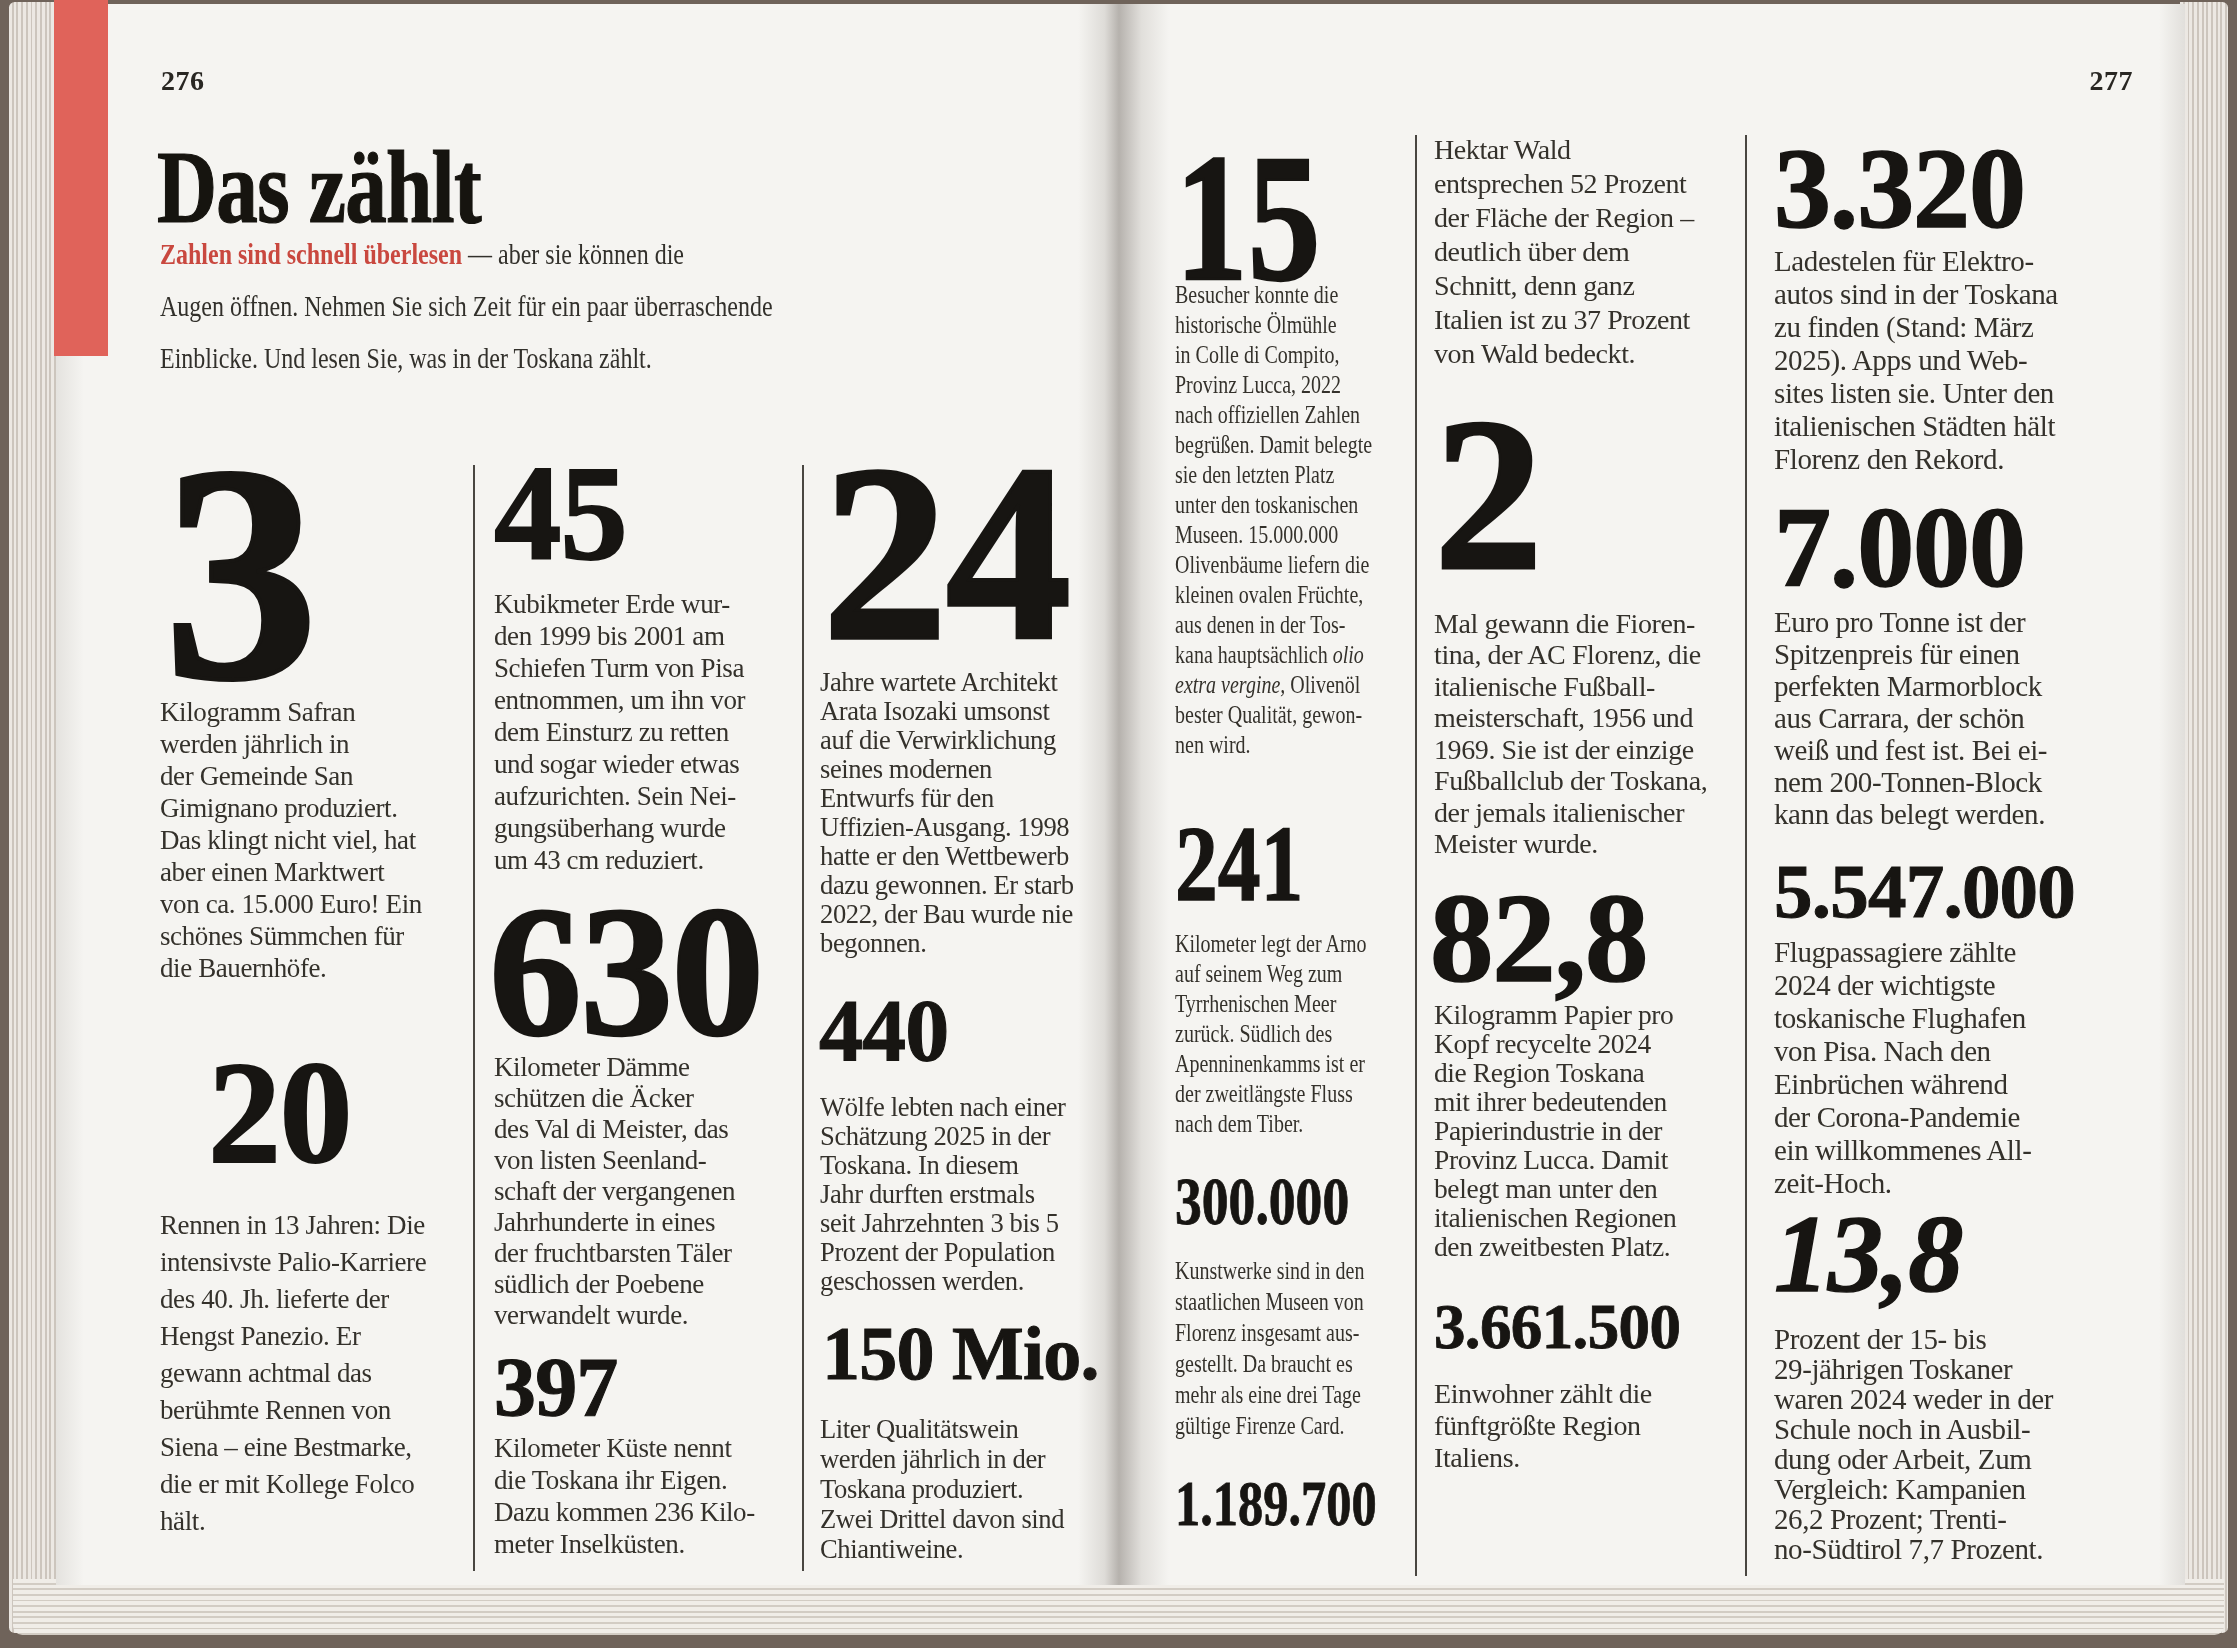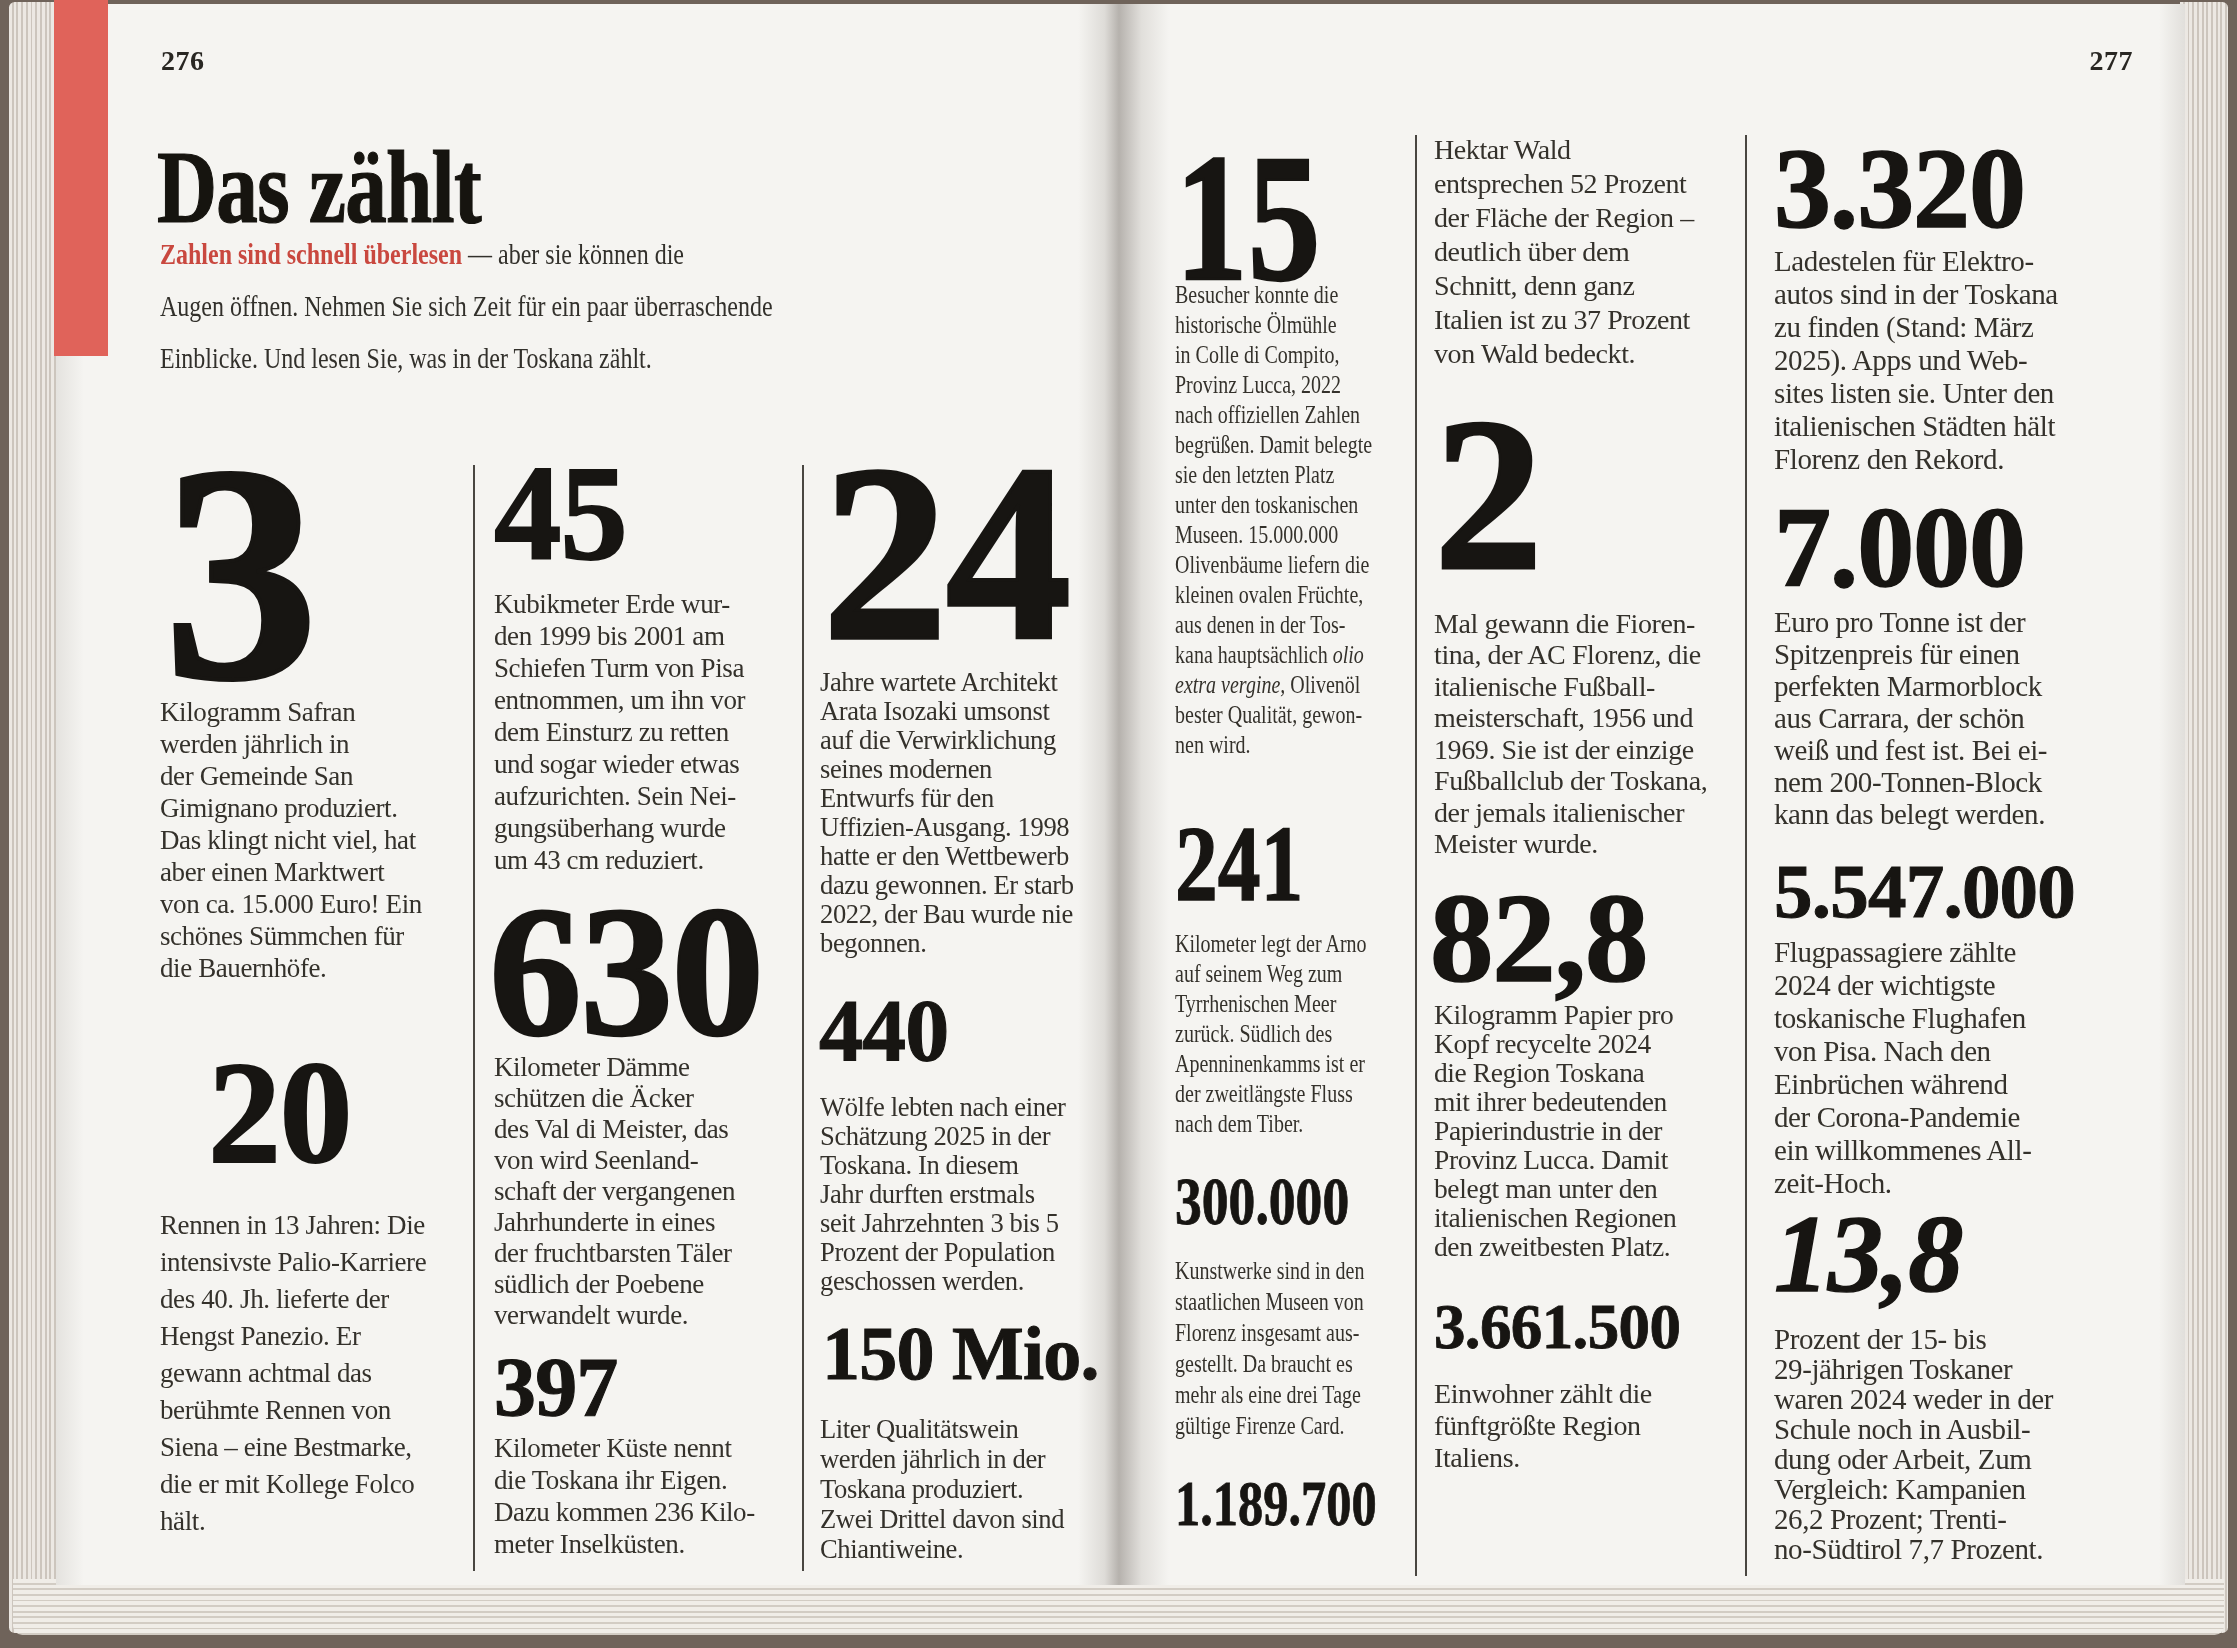--- a/index.html
+++ b/index.html
@@ -20,21 +20,21 @@
   .page.left::after{content:'';position:absolute;right:0;top:0;bottom:0;width:41px;pointer-events:none;
     background:linear-gradient(90deg,rgba(80,70,60,0) 0%,rgba(80,70,60,.14) 65%,rgba(60,50,42,.34) 100%);}
   .page.left::before{content:'';position:absolute;left:0;top:0;bottom:0;width:28px;pointer-events:none;
     background:linear-gradient(90deg,rgba(80,70,60,.10),rgba(80,70,60,0));}
   .page.right::before{content:'';position:absolute;left:0;top:0;bottom:0;width:50px;pointer-events:none;
     background:linear-gradient(90deg,rgba(60,50,42,.34) 0%,rgba(80,70,60,.12) 45%,rgba(80,70,60,0) 100%);}
   .page.right::after{content:'';position:absolute;right:0;top:0;bottom:0;width:26px;pointer-events:none;
     background:linear-gradient(270deg,rgba(80,70,60,.12),rgba(80,70,60,0));}
 
   .redbar{position:absolute;left:-1.9px;top:-3.7px;width:54px;height:356px;background:#e0635a;}
-  .pagenum{position:absolute;font-size:28px;font-weight:700;color:#292723;letter-spacing:0.5px;}
+  .pagenum{position:absolute;font-size:28px;font-weight:700;color:#292723;letter-spacing:0.5px;margin-top:20px;}
   .pn-l{left:105px;top:41px;}
   .pn-r{right:52px;top:41px;text-align:right;}
   .title{position:absolute;left:101px;top:131px;margin:0;font-size:104px;line-height:1;font-weight:700;color:#16140f;
     transform:scaleX(.8);transform-origin:0 0;letter-spacing:-0.9px;-webkit-text-stroke:.012em #16140f;white-space:nowrap;}
   .intro{position:absolute;left:104px;top:224px;font-size:30px;line-height:52px;color:#32302b;
     transform:scaleX(.8);transform-origin:0 0;}
   .intro .red{color:#c9483f;font-weight:700;}
   .tl{white-space:nowrap;}
   .it{font-style:italic;}
 
@@ -153,21 +153,21 @@
           <div class="tl">gungsüberhang wurde</div>
           <div class="tl">um 43 cm reduziert.</div>
         </div>
     </section>
     <section class="fact">
       <div class="num nL3">630</div>
       <div class="txt tL3">
           <div class="tl">Kilometer Dämme</div>
           <div class="tl">schützen die Äcker</div>
           <div class="tl">des Val di Meister, das</div>
-          <div class="tl">von wird Seenland-</div>
+          <div class="tl">von listen Seenland-</div>
           <div class="tl">schaft der vergangenen</div>
           <div class="tl">Jahrhunderte in eines</div>
           <div class="tl">der fruchtbarsten Täler</div>
           <div class="tl">südlich der Poebene</div>
           <div class="tl">verwandelt wurde.</div>
         </div>
     </section>
     <section class="fact">
       <div class="num nL4">397</div>
       <div class="txt tL4">

